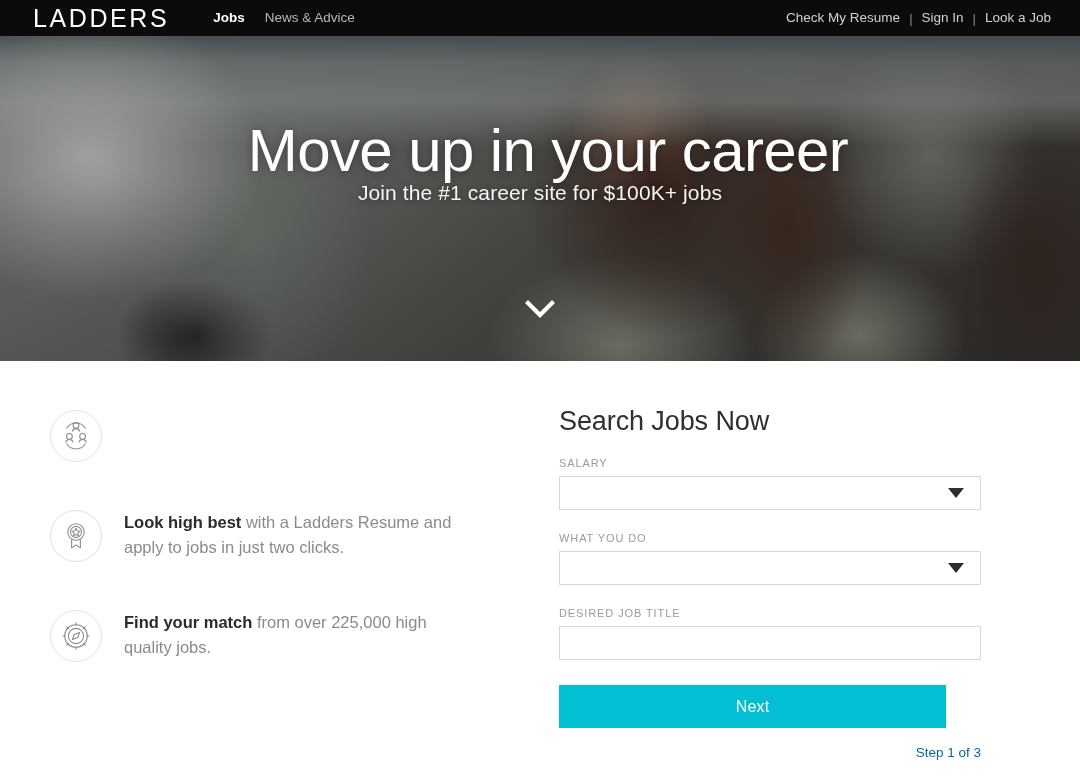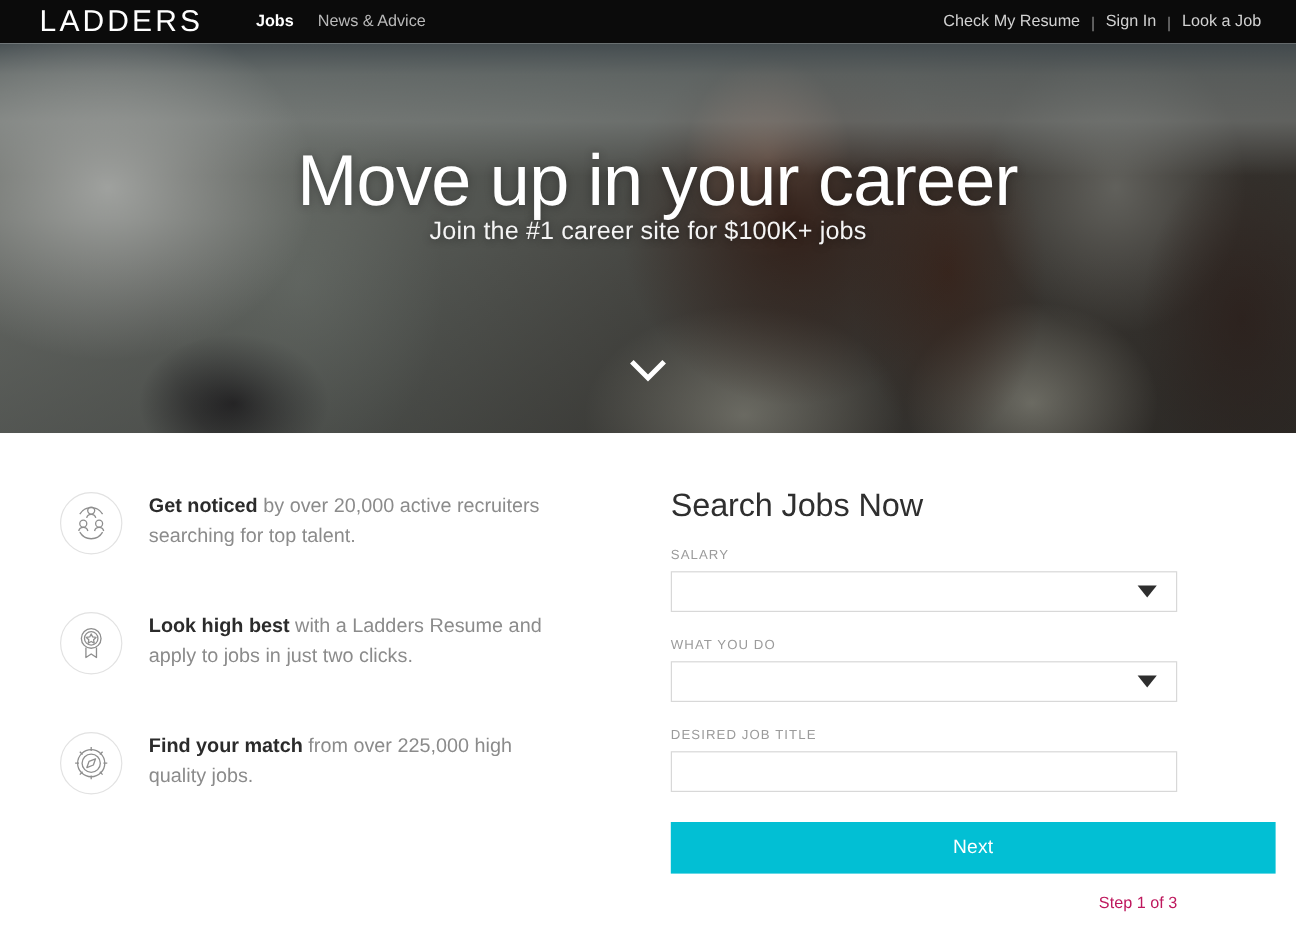--- a/index.html
+++ b/index.html
@@ -164,35 +164,35 @@
     border-top: 10px solid #2e2e2e;
     margin-right: 4px;
   }
   .text-box input {
     border:0; outline:0; width:100%;
     font-family:"Liberation Sans", sans-serif;
     font-size:14px; color:#333; background:transparent;
   }
   .next-btn {
     margin-top: 25px;
-    width: 504px; height: 43px;
+    width: 387px; height: 43px;
     background: #02bfd4;
     border: 0;
     color:#ffffff;
     font-size: 16px;
     font-family:"Liberation Sans", sans-serif;
     cursor:pointer;
     letter-spacing: 0.2px;
   }
   .step-text {
     margin-top: 17px;
     width: 422px;
     text-align: right;
     font-size: 13.5px;
-    color:#be185d;
+    color:#0369a1;
   }
 </style>
 </head>
 <body>
 
 <div class="page">
 
   <div class="navbar">
     <div class="logo">LADDERS</div>
     <div class="nav-left">
@@ -230,23 +230,20 @@
             <path d="M7.5 9.5 A11 11 0 0 1 26.5 9.5"></path>
             <path d="M26.5 24.5 A11 11 0 0 1 7.5 24.5"></path>
             <circle cx="17" cy="6.5" r="2.9"></circle>
             <path d="M13.2 12.6 a3.9 3.9 0 0 1 7.6 0"></path>
             <circle cx="10.4" cy="17.4" r="2.9"></circle>
             <path d="M6.6 23.5 a3.9 3.9 0 0 1 7.6 0"></path>
             <circle cx="23.6" cy="17.4" r="2.9"></circle>
             <path d="M19.8 23.5 a3.9 3.9 0 0 1 7.6 0"></path>
           </svg>
         </div>
-        <div class="feature-text">
-          <b>Get noticed</b><span> by over 20,000 active recruiters searching for top talent.</span>
-        </div>
       </div>
 
       <div class="feature">
         <div class="feature-icon">
           <svg width="34" height="34" viewBox="0 0 34 34" fill="none" stroke="#8e8e8e" stroke-width="1.1">
             <circle cx="17" cy="13" r="8.2"></circle>
             <circle cx="17" cy="13" r="5.6"></circle>
             <path d="M17 9.3 l1.25 2.5 2.75 0.38 -2 1.95 0.48 2.74 -2.48 -1.3 -2.48 1.3 0.48 -2.74 -2 -1.95 2.75 -0.38 z" stroke-linejoin="round"></path>
             <path d="M12.6 20.6 v8.3 l4.4 -2.9 4.4 2.9 v-8.3" stroke-linejoin="round"></path>
           </svg>

